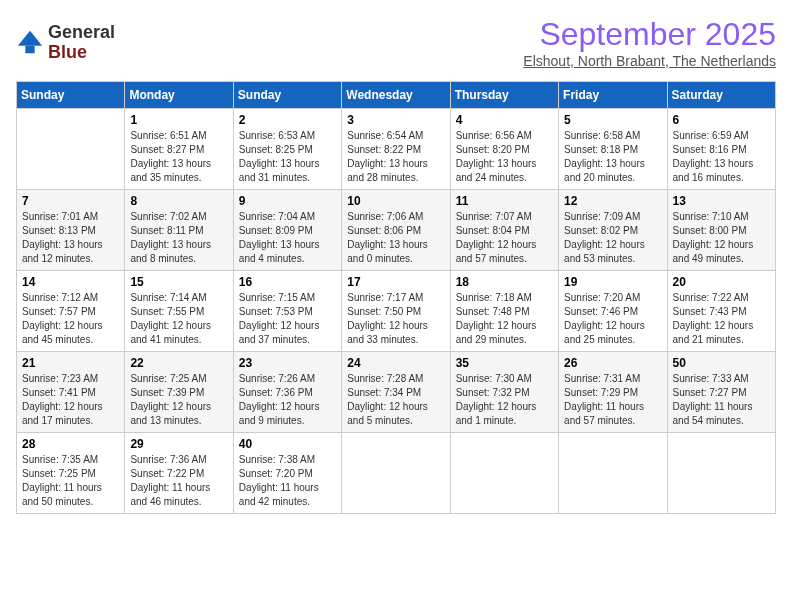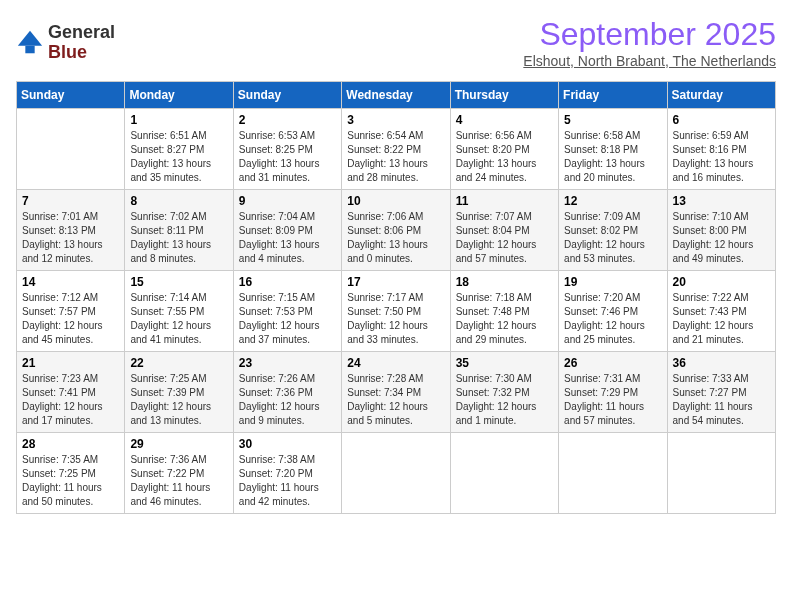--- a/index.html
+++ b/index.html
@@ -218,35 +218,35 @@
         </td>
         <td>
           <span class="day-num">35</span>
           <div class="day-info">Sunrise: 7:30 AM<br>Sunset: 7:32 PM<br>Daylight: 12 hours and 1 minute.</div>
         </td>
         <td>
           <span class="day-num">26</span>
           <div class="day-info">Sunrise: 7:31 AM<br>Sunset: 7:29 PM<br>Daylight: 11 hours and 57 minutes.</div>
         </td>
         <td>
-          <span class="day-num">36</span>
+          <span class="day-num">50</span>
           <div class="day-info">Sunrise: 7:33 AM<br>Sunset: 7:27 PM<br>Daylight: 11 hours and 54 minutes.</div>
         </td>
       </tr>
       <tr>
         <td>
           <span class="day-num">28</span>
           <div class="day-info">Sunrise: 7:35 AM<br>Sunset: 7:25 PM<br>Daylight: 11 hours and 50 minutes.</div>
         </td>
         <td>
           <span class="day-num">29</span>
           <div class="day-info">Sunrise: 7:36 AM<br>Sunset: 7:22 PM<br>Daylight: 11 hours and 46 minutes.</div>
         </td>
         <td>
-          <span class="day-num">30</span>
+          <span class="day-num">40</span>
           <div class="day-info">Sunrise: 7:38 AM<br>Sunset: 7:20 PM<br>Daylight: 11 hours and 42 minutes.</div>
         </td>
         <td class="empty"></td>
         <td class="empty"></td>
         <td class="empty"></td>
         <td class="empty"></td>
       </tr>
     </tbody>
 </table>
 

